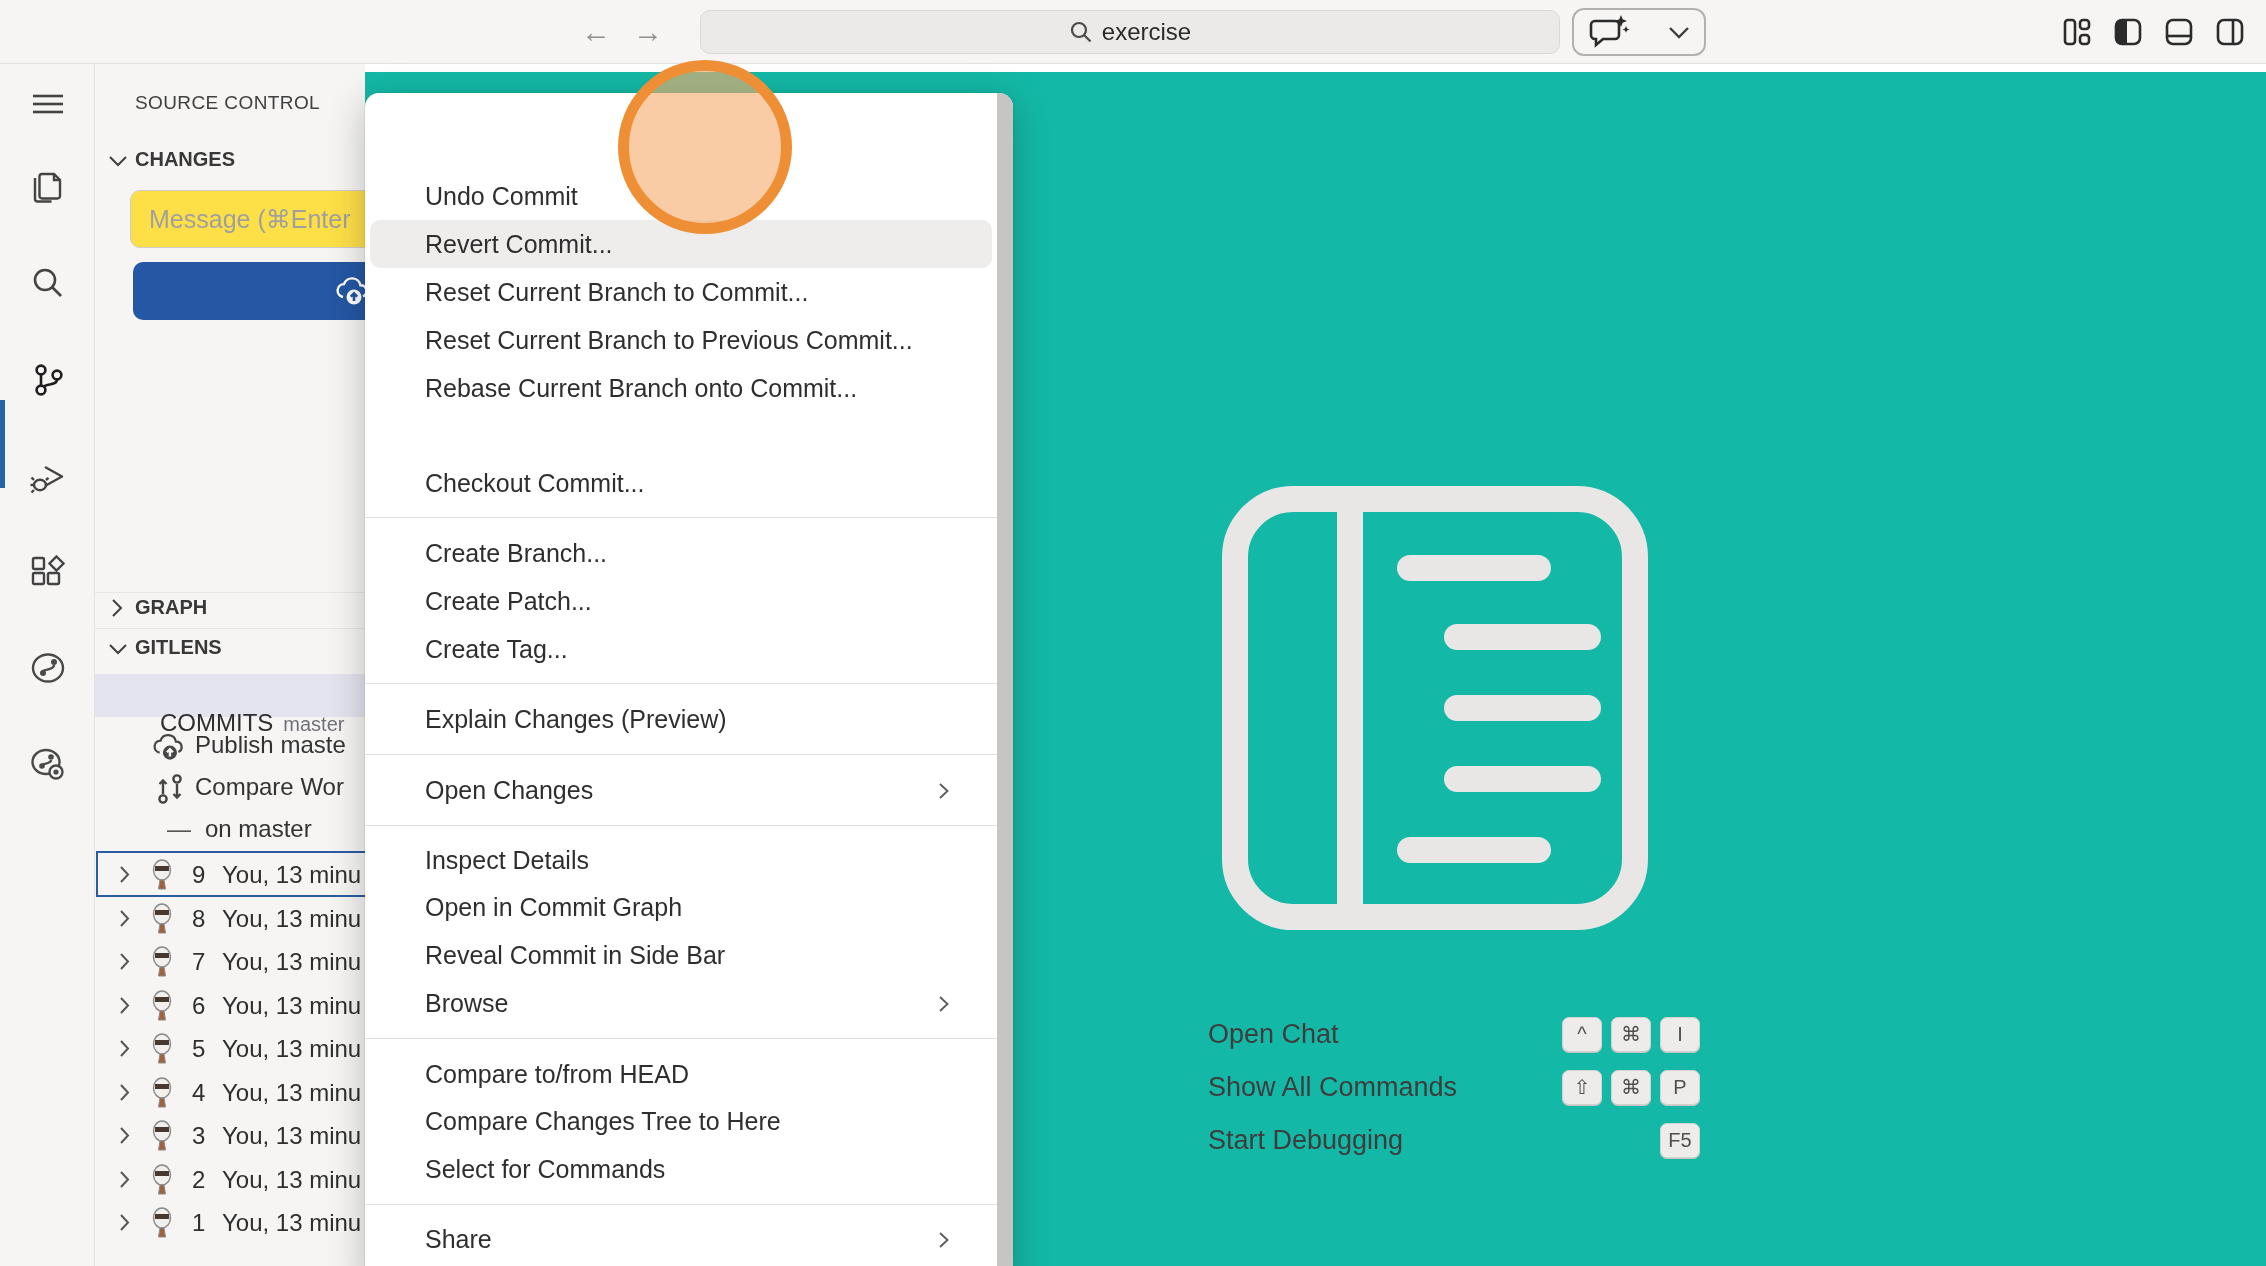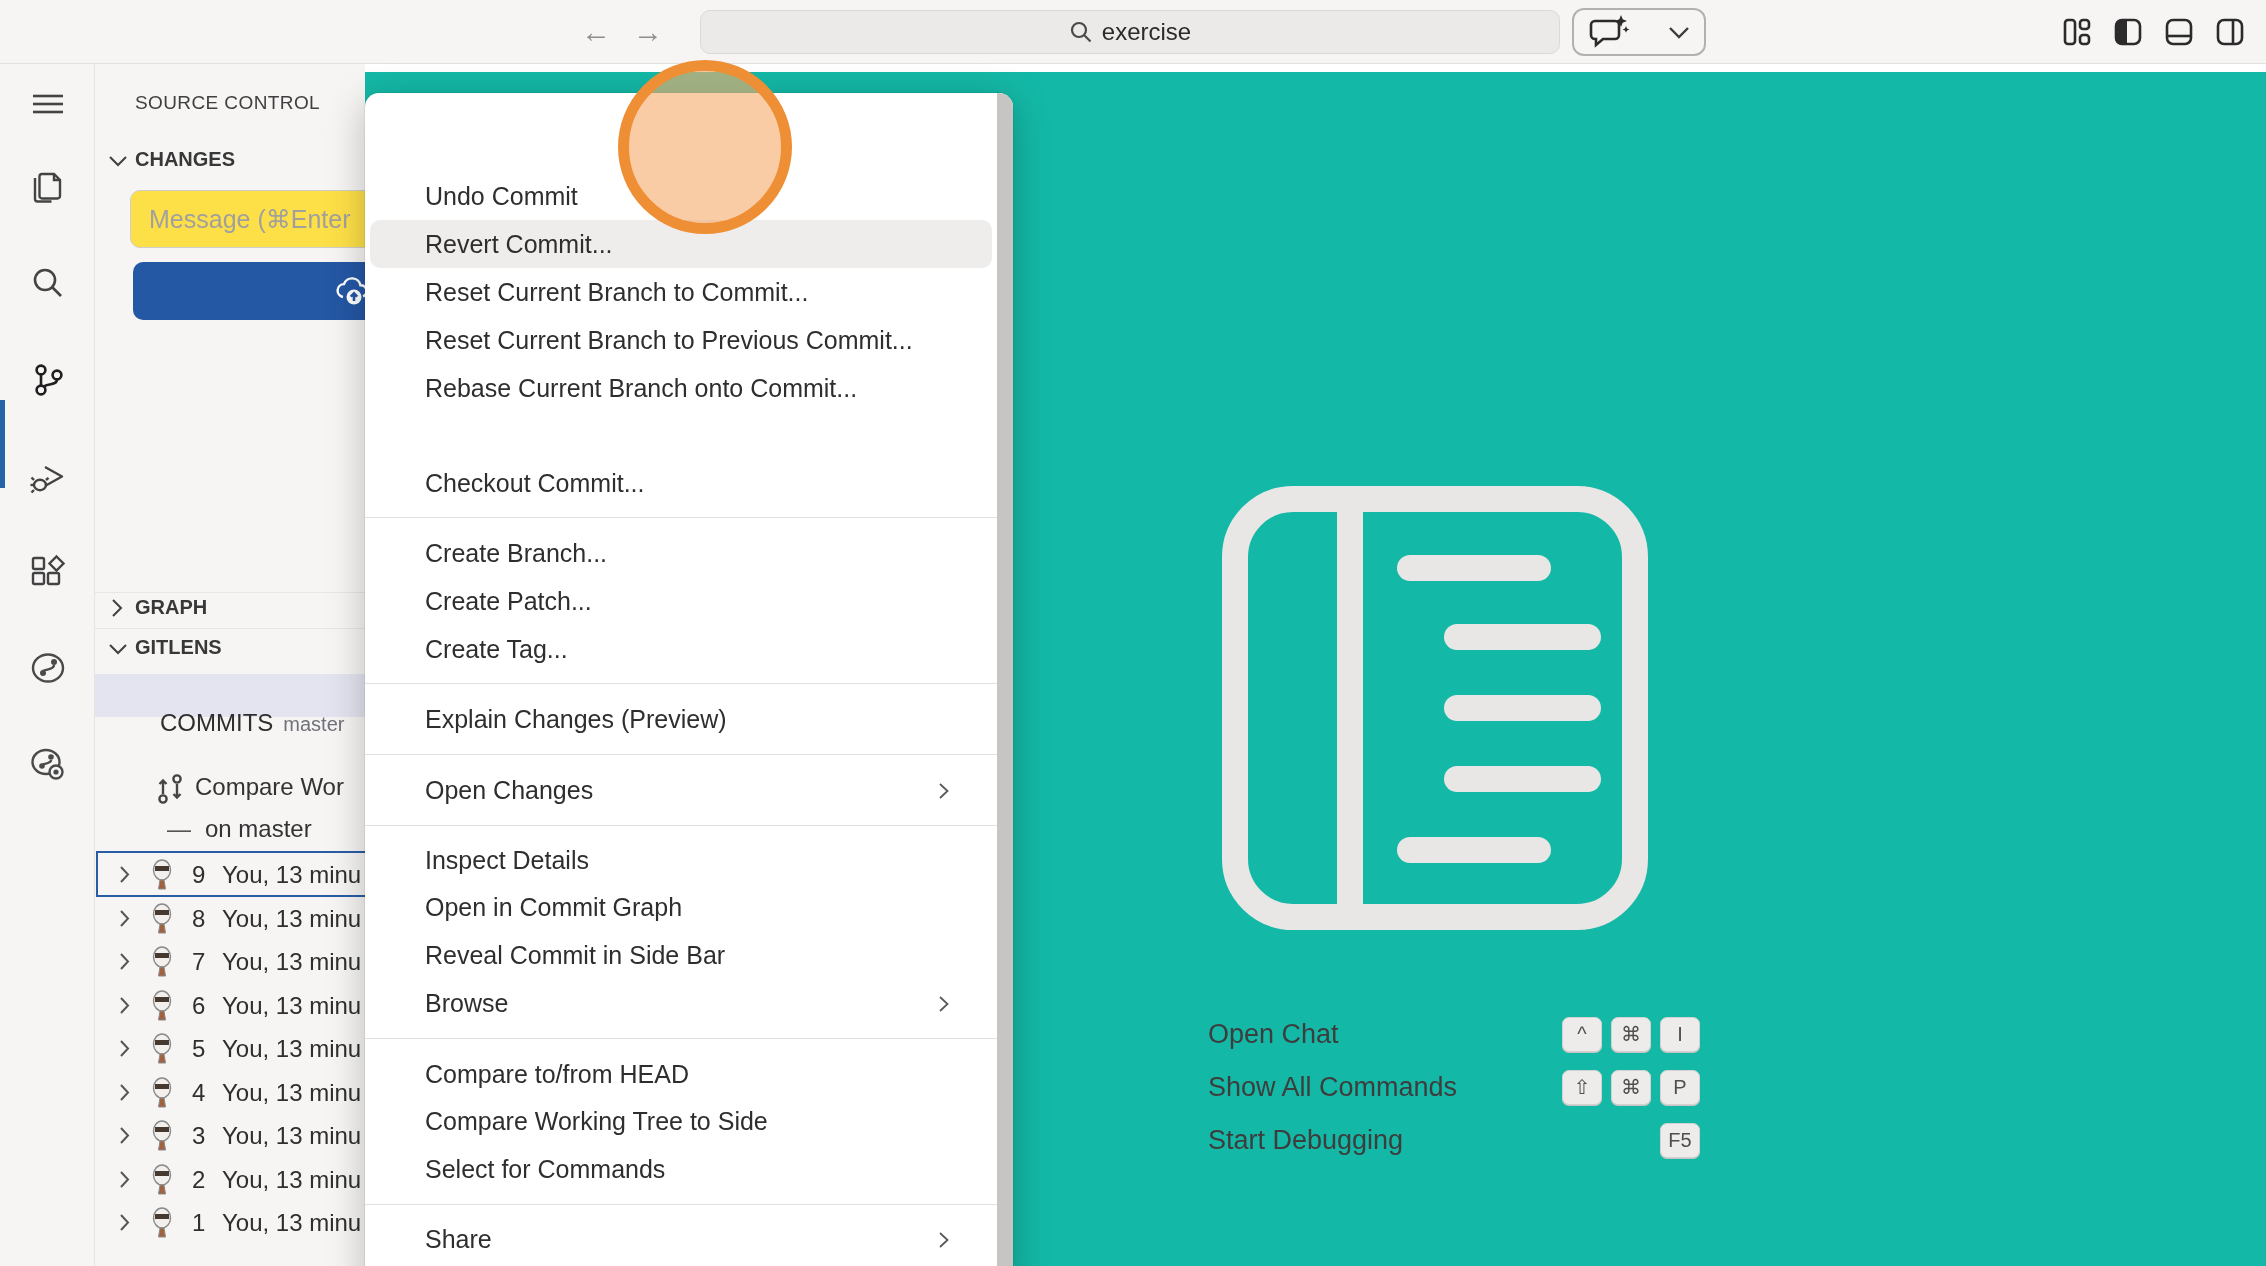--- a/index.html
+++ b/index.html
@@ -249,20 +249,28 @@
 
     <svg class="chev" style="left:14px;top:580px" width="18" height="11" viewBox="0 0 18 11" fill="none" stroke="#3f3f3f" stroke-width="2">
       <polyline points="1,1 9,9 17,1"></polyline>
     </svg>
     <div class="sect" style="top:572px">GITLENS</div>
 
     <div class="commitsrow">
       <div class="lbl"><span>COMMITS</span><span class="badge">master</span></div>
     </div>
 
+    <div class="treerow" style="top:662px">
+      <svg style="position:absolute;left:55px;top:6px" width="38" height="30" viewBox="0 0 40 32" fill="none" stroke="#454545" stroke-width="2.4">
+        <path d="M10 22 a6.5 6.5 0 0 1 1 -12.9 a8.5 8.5 0 0 1 16.4 1.2 a5.8 5.8 0 0 1 2.6 11.1"></path>
+        <circle cx="21" cy="22" r="7.5" fill="#454545" stroke="none"></circle>
+        <path d="M21 26 v-7 M17.8 21.6 L21 18.4 l3.2 3.2" stroke="#f6f5f4" stroke-width="2.6"></path>
+      </svg>
+      <span class="tlabel">Publish maste</span>
+    </div>
 
     <div class="treerow" style="top:704px">
       <svg style="position:absolute;left:60px;top:5px" width="30" height="32" viewBox="0 0 30 32" fill="none" stroke="#454545" stroke-width="2.4">
         <circle cx="8" cy="26" r="3.6"></circle>
         <path d="M8 21 V8 M4.5 11 L8 7.5 l3.5 3.5"></path>
         <circle cx="22" cy="6" r="3.6"></circle>
         <path d="M22 11 v13 M18.5 21 L22 24.5 l3.5 -3.5"></path>
       </svg>
       <span class="tlabel">Compare Wor</span>
     </div>
@@ -422,21 +430,21 @@
       <div class="mi" style="top:886px">
         <span>Browse</span>
         <svg class="subchev" width="10" height="16" viewBox="0 0 10 16" fill="none" stroke="#5a5a5a" stroke-width="1.8">
             <polyline points="1,1 8.5,8 1,15"></polyline>
           </svg>
       </div>
 
       <div class="sep" style="top:945px"></div>
 
       <div class="mi" style="top:957px">Compare to/from HEAD</div>
-      <div class="mi" style="top:1004px">Compare Working Tree to Side</div>
+      <div class="mi" style="top:1004px">Compare Changes Tree to Here</div>
       <div class="mi" style="top:1052px">Select for Commands</div>
 
       <div class="sep" style="top:1111px"></div>
 
       <div class="mi" style="top:1122px">
         <span>Share</span>
         <svg class="subchev" width="10" height="16" viewBox="0 0 10 16" fill="none" stroke="#5a5a5a" stroke-width="1.8">
             <polyline points="1,1 8.5,8 1,15"></polyline>
           </svg>
       </div>

